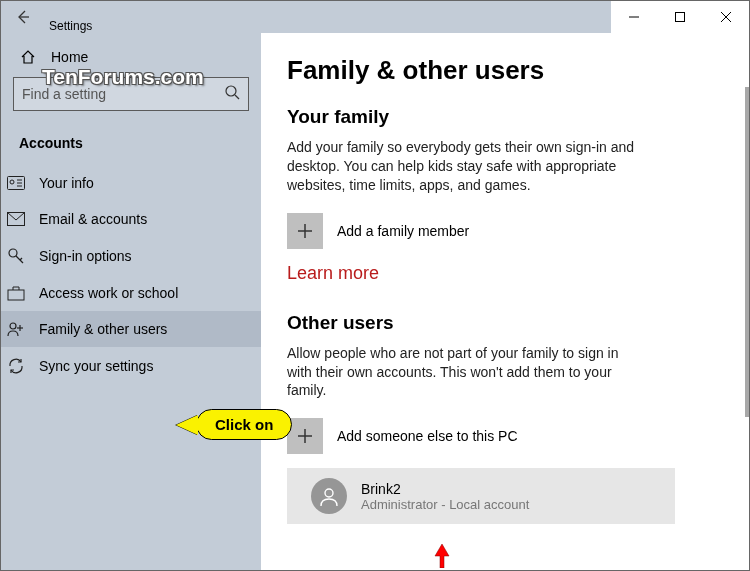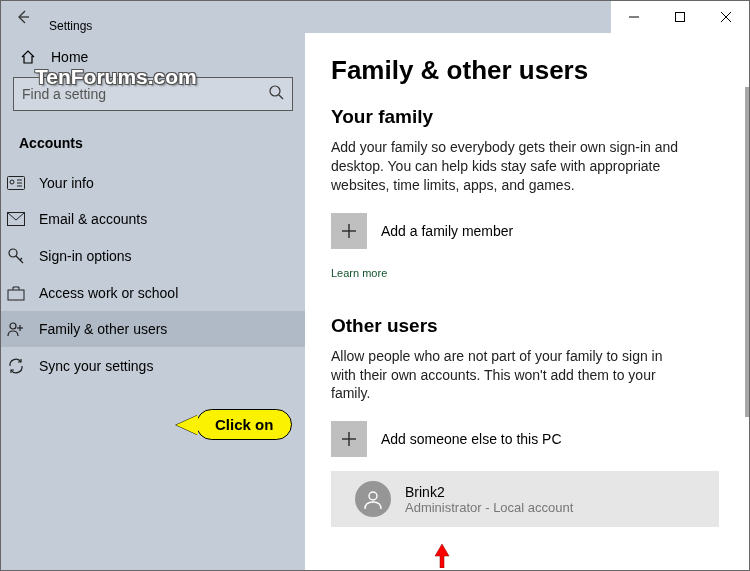--- a/index.html
+++ b/index.html
@@ -4,21 +4,21 @@
 <style>
   * { box-sizing: border-box; margin: 0; padding: 0; font-family: "Segoe UI", Tahoma, sans-serif; }
   body { width: 750px; height: 571px; overflow: hidden; background: #fff; border: 1px solid #666; position: relative; }
   .titlebar { height: 32px; display: flex; align-items: flex-end; background: #c3ccd7; }
   .back-btn { width: 44px; height: 32px; display: flex; align-items: center; justify-content: center; color: #333; }
   .title { font-size: 12px; color: #000; padding-left: 4px; }
   .win-controls { margin-left: auto; display: flex; height: 32px; background: #fff; }
   .win-controls > div { width: 46px; display: flex; align-items: center; justify-content: center; }
   .win-controls svg { display: block; }
   .content { display: flex; height: calc(100% - 32px); }
-  .sidebar { width: 304px; background: #c3ccd7; padding: 8px 0 0 0; position: relative; }
+  .sidebar { width: 260px; background: #c3ccd7; padding: 8px 0 0 0; position: relative; }
   .sidebar-inner { padding: 0 12px; }
   .home-row { display: flex; align-items: center; padding: 8px 6px 12px 6px; font-size: 14px; color: #000; gap: 14px; }
   .home-row .icon { width: 18px; display: flex; justify-content: center; }
   .search-box { height: 34px; border: 1px solid #5a5a5a; background: #d0d7e0; display: flex; align-items: center; padding: 0 8px; margin-bottom: 18px; }
   .search-box span.ph { color: #555; font-size: 14px; flex: 1; }
   .search-box .sicon { color: #333; }
   .cat-title { font-weight: 600; font-size: 14px; padding: 6px 6px 14px 6px; }
   .nav-list { margin-left: -12px; margin-right: -12px; }
   .nav-item { display: flex; align-items: center; gap: 14px; padding: 10px 18px; font-size: 14px; color: #000; position: relative; }
   .nav-item .icon { width: 18px; display: flex; justify-content: center; color: #222; }
@@ -26,28 +26,28 @@
   .nav-item.selected::before { content: ""; position: absolute; left: 0; top: 6px; bottom: 6px; width: 4px; background: #0b59b3; }
   .main { flex: 1; background: #fff; position: relative; overflow: hidden; }
   .main-inner { padding: 22px 26px 0 26px; height: 100%; overflow: hidden; }
   h1.page-title { font-weight: 600; font-size: 26px; margin-bottom: 20px; }
   h2.section-title { font-weight: 600; font-size: 19px; margin-bottom: 10px; }
   p.section-desc { font-size: 14px; color: #222; line-height: 1.35; margin-bottom: 18px; max-width: 360px; }
   .add-row { display: flex; align-items: center; gap: 14px; margin-bottom: 14px; }
   .plus-box { width: 36px; height: 36px; background: #bfbfbf; display: flex; align-items: center; justify-content: center; }
   .plus-box svg line { stroke: #333; stroke-width: 1.5; }
   .add-row .label { font-size: 14px; }
-  a.link { color: #14532d; font-size: 11px; text-decoration: none; display: inline-block; margin-bottom: 36px; }
+  a.link { color: #b91c1c; font-size: 18px; text-decoration: none; display: inline-block; margin-bottom: 28px; }
   .user-row { display: flex; align-items: center; gap: 14px; background: #e6e6e6; padding: 10px 24px; margin-top: 6px; max-width: 388px; }
   .avatar { width: 36px; height: 36px; border-radius: 50%; background: #969696; display: flex; align-items: center; justify-content: center; }
   .user-meta .uname { font-size: 14px; color: #000; }
   .user-meta .urole { font-size: 13px; color: #777; }
   .scrollbar-track { position: absolute; right: 0; top: 0; bottom: 0; width: 4px; background: transparent; }
   .scrollbar-thumb { position: absolute; right: 0; top: 54px; width: 4px; height: 330px; background: #a8a8a8; }
-  .watermark { position: absolute; top: 64px; left: 34px; font-size: 21px; font-weight: bold; color: #fff; text-shadow: -1px -1px 0 #555, 1px -1px 0 #555, -1px 1px 0 #555, 1px 1px 0 #555, 2px 2px 2px rgba(0,0,0,0.4); font-family: Verdana, sans-serif; pointer-events: none; }
+  .watermark { position: absolute; top: 64px; left: 41px; font-size: 21px; font-weight: bold; color: #fff; text-shadow: -1px -1px 0 #555, 1px -1px 0 #555, -1px 1px 0 #555, 1px 1px 0 #555, 2px 2px 2px rgba(0,0,0,0.4); font-family: Verdana, sans-serif; pointer-events: none; }
   .callout { position: absolute; top: 408px; left: 175px; display: flex; align-items: center; pointer-events: none; }
   .callout-tail { width: 0; height: 0; border-top: 10px solid transparent; border-bottom: 10px solid transparent; border-right: 22px solid #faf200; margin-right: -2px; filter: drop-shadow(-1px 0 0 #000); }
   .callout-body { background: #faf200; border: 1.5px solid #000; border-radius: 18px; padding: 6px 18px; font-weight: bold; font-size: 15px; color: #000; }
   .red-arrow { position: absolute; top: 543px; left: 432px; pointer-events: none; }
 </style>
 </head>
 <body>
 
 <div class="titlebar">
   <div class="back-btn">

